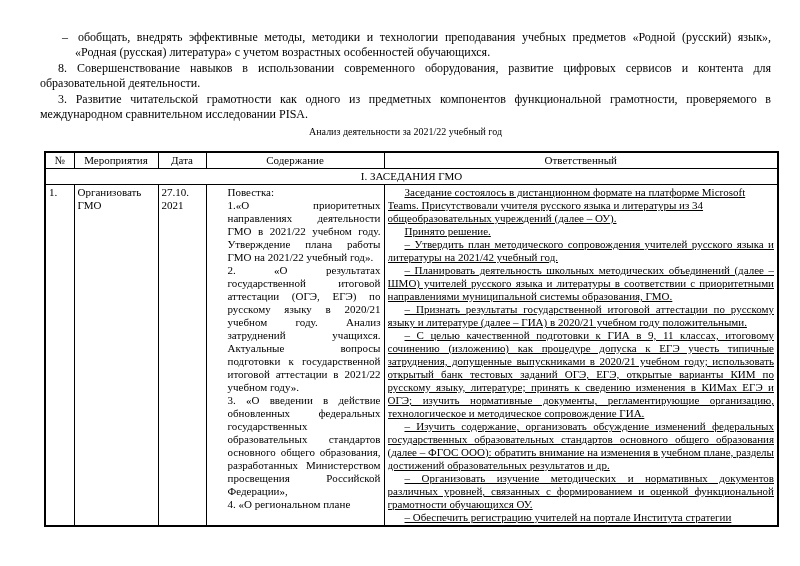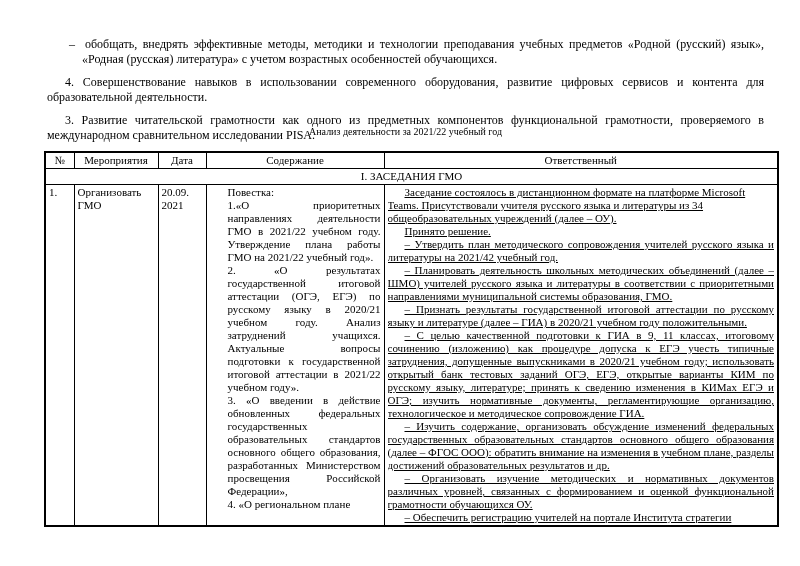--- a/index.html
+++ b/index.html
@@ -21,21 +21,21 @@
   
   .intro {
     position: absolute;
     left: 40px;
     top: 30px;
     width: 731px;
     font-size: 12px;
     line-height: 15.4px;
     text-align: justify;
   }
-  .intro p { margin: 7px; }
+  .intro p { margin: 0; }
   .p-bullet {
     padding-left: 35px;
     text-indent: -13px;
   }
   .bullet-gap { display: inline-block; width: 10px; }
   .p-num { text-indent: 18px; }
   
   .doc-title {
     position: absolute;
     left: 40px;
@@ -90,21 +90,21 @@
   }
   .resp p.ragged { text-align: left; }
 </style>
 </head>
 <body>
 
 <div class="page">
 
   <div class="intro">
     <p class="p-bullet"><span>–</span><span class="bullet-gap"></span><span>обобщать, внедрять эффективные методы, методики и технологии преподавания учебных предметов «Родной (русский) язык», «Родная (русская) литература» с учетом возрастных особенностей обучающихся.</span></p>
-    <p class="p-num">4. Совершенствование навыков в использовании современного оборудования, развитие цифровых сервисов и контента для образовательной деятельности.</p>
+    <p class="p-num">8. Совершенствование навыков в использовании современного оборудования, развитие цифровых сервисов и контента для образовательной деятельности.</p>
     <p class="p-num">3. Развитие читательской грамотности как одного из предметных компонентов функциональной грамотности, проверяемого в международном сравнительном исследовании PISA.</p>
   </div>
 
   <div class="doc-title">Анализ деятельности за 2021/22 учебный год</div>
 
   <table class="activity">
     <colgroup>
       <col style="width:29px">
       <col style="width:84px">
       <col style="width:48px">
@@ -126,21 +126,21 @@
       </tr>
       <tr>
         <td class="cell-left">
           <div class="clip">1.</div>
         </td>
         <td class="cell-left">
           <div class="clip">Организовать ГМО</div>
         </td>
         <td class="cell-left">
           <div class="clip">
-            <div>20.09.</div>
+            <div>27.10.</div>
             <div>2021</div>
           </div>
         </td>
         <td>
           <div class="clip cont">
             <p>Повестка:</p>
             <p>1.«О приоритетных направлениях деятельности ГМО в 2021/22 учебном году. Утверждение плана работы ГМО на 2021/22 учебный год».</p>
             <p>2. «О результатах государственной итоговой аттестации (ОГЭ, ЕГЭ) по русскому языку в 2020/21 учебном году. Анализ затруднений учащихся. Актуальные вопросы подготовки к государственной итоговой аттестации в 2021/22 учебном году».</p>
             <p>3. «О введении в действие обновленных федеральных государственных образовательных стандартов основного общего образования, разработанных Министерством просвещения Российской Федерации»,</p>
             <p>4. «О региональном плане</p>

